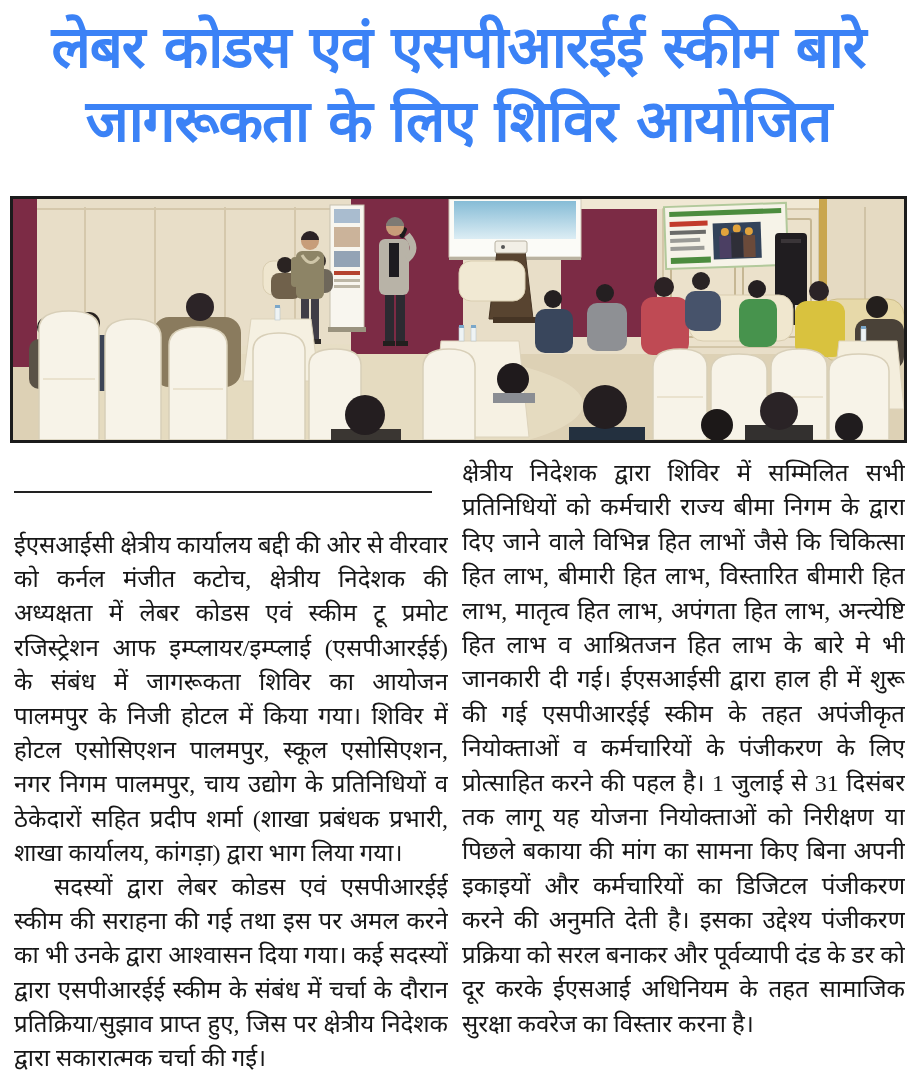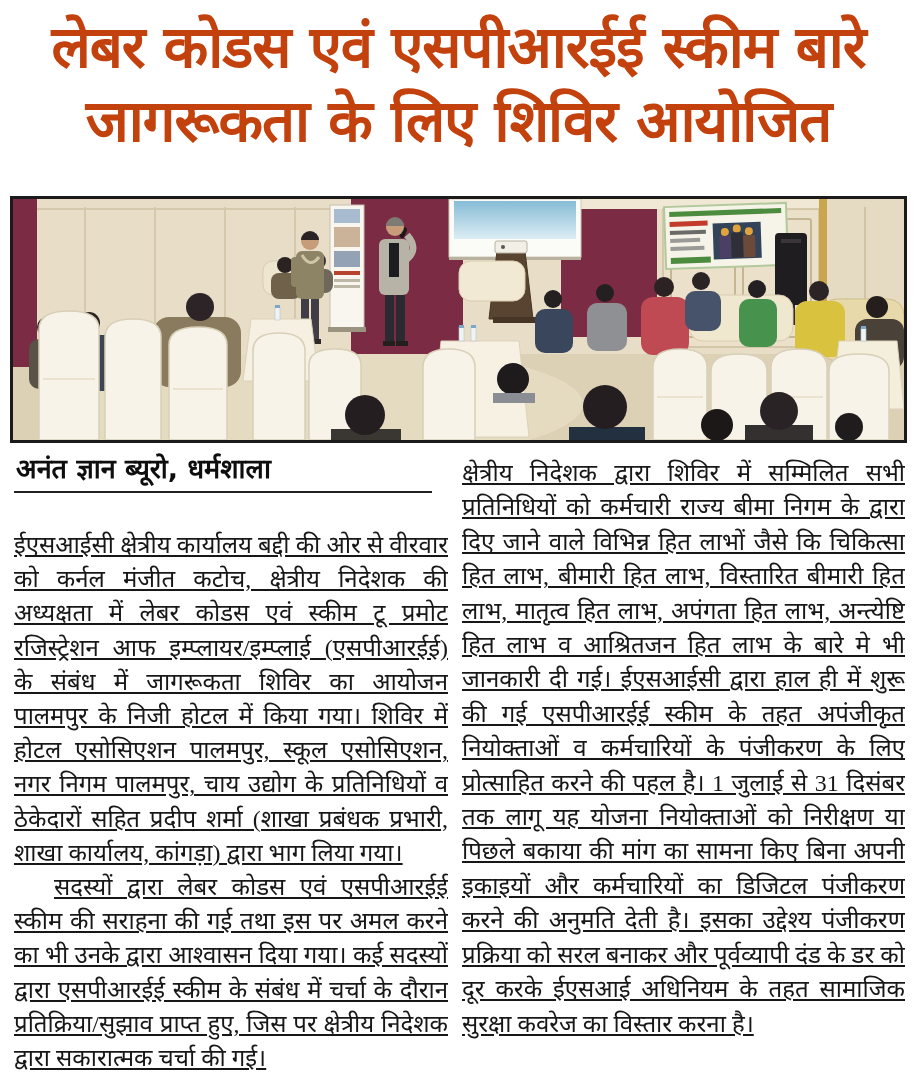--- a/index.html
+++ b/index.html
@@ -1,27 +1,27 @@
 <!DOCTYPE html>
 <html lang="hi"><head>
 <meta charset="utf-8">
 <style>
   html,body{margin:0;padding:0;background:#ffffff;}
   .page{position:relative;width:917px;height:1076px;background:#ffffff;overflow:hidden;
         font-family:"Liberation Serif","DejaVu Serif",serif;color:#161616;}
   .headline{position:absolute;top:10px;left:0;width:100%;text-align:center;
             font-family:"DejaVu Sans","Liberation Sans",sans-serif;font-weight:bold;
-            font-size:58px;line-height:74px;color:#c2410c;letter-spacing:-1px;}
+            font-size:58px;line-height:74px;color:#3b82f6;letter-spacing:-1px;}
   .photo-frame{position:absolute;left:10px;top:196px;width:891px;height:241px;
                border:3px solid #1b1b1b;background:#e8dec8;box-sizing:content-box;}
   .photo-frame svg{display:block;width:100%;height:100%;}
   .byline{position:absolute;left:16px;top:449px;font-family:"DejaVu Sans","Liberation Sans",sans-serif;
           font-weight:bold;font-size:27px;color:#0e0e0e;}
   .byline-rule{position:absolute;left:14px;top:491px;width:418px;height:2px;background:#222;}
-  .col{position:absolute;font-size:24px;line-height:34.2px;text-align:justify;color:#171717;overflow:hidden;text-decoration:underline;}
+  .col{position:absolute;font-size:24px;line-height:34.2px;text-align:justify;color:#171717;overflow:hidden;}
   .col p{margin:0;padding:0;}
   .col p.indent{text-indent:40px;}
   .col-left{left:14px;top:501px;width:434px;height:575px;margin-top:27px;}
   .col-right{left:462px;top:456px;width:443px;height:620px;line-height:34.4px;}
 </style>
 </head>
 <body>
 
 <div class="page">
 
@@ -215,21 +215,20 @@
         <rect x="556" y="228" width="76" height="14" fill="#23303f"></rect>
           <circle cx="592" cy="208" r="22" fill="#241e20"></circle>
         <circle cx="704" cy="226" r="16" fill="#1c1818"></circle>
         <rect x="732" y="226" width="68" height="16" fill="#33302f"></rect>
           <circle cx="766" cy="212" r="19" fill="#2a2326"></circle>
         <circle cx="836" cy="228" r="14" fill="#201c1e"></circle>
       </g>
     </svg>
   </div>
 
-  <div class="byline">अनंत ज्ञान ब्यूरो, धर्मशाला</div>
   <div class="byline-rule"></div>
 
   <div class="col col-left">
     <p>ईएसआईसी क्षेत्रीय कार्यालय बद्दी की ओर से वीरवार को कर्नल मंजीत कटोच, क्षेत्रीय निदेशक की अध्यक्षता में लेबर कोडस एवं स्कीम टू प्रमोट रजिस्ट्रेशन आफ इम्प्लायर/इम्प्लाई (एसपीआरईई) के संबंध में जागरूकता शिविर का आयोजन पालमपुर के निजी होटल में किया गया। शिविर में होटल एसोसिएशन पालमपुर, स्कूल एसोसिएशन, नगर निगम पालमपुर, चाय उद्योग के प्रतिनिधियों व ठेकेदारों सहित प्रदीप शर्मा (शाखा प्रबंधक प्रभारी, शाखा कार्यालय, कांगड़ा) द्वारा भाग लिया गया।</p>
     <p class="indent">सदस्यों द्वारा लेबर कोडस एवं एसपीआरईई स्कीम की सराहना की गई तथा इस पर अमल करने का भी उनके द्वारा आश्वासन दिया गया। कई सदस्यों द्वारा एसपीआरईई स्कीम के संबंध में चर्चा के दौरान प्रतिक्रिया/सुझाव प्राप्त हुए, जिस पर क्षेत्रीय निदेशक द्वारा सकारात्मक चर्चा की गई।</p>
   </div>
 
   <div class="col col-right">
     <p>क्षेत्रीय निदेशक द्वारा शिविर में सम्मिलित सभी प्रतिनिधियों को कर्मचारी राज्य बीमा निगम के द्वारा दिए जाने वाले विभिन्न हित लाभों जैसे कि चिकित्सा हित लाभ, बीमारी हित लाभ, विस्तारित बीमारी हित लाभ, मातृत्व हित लाभ, अपंगता हित लाभ, अन्त्येष्टि हित लाभ व आश्रितजन हित लाभ के बारे मे भी जानकारी दी गई। ईएसआईसी द्वारा हाल ही में शुरू की गई एसपीआरईई स्कीम के तहत अपंजीकृत नियोक्ताओं व कर्मचारियों के पंजीकरण के लिए प्रोत्साहित करने की पहल है। 1 जुलाई से 31 दिसंबर तक लागू यह योजना नियोक्ताओं को निरीक्षण या पिछले बकाया की मांग का सामना किए बिना अपनी इकाइयों और कर्मचारियों का डिजिटल पंजीकरण करने की अनुमति देती है। इसका उद्देश्य पंजीकरण प्रक्रिया को सरल बनाकर और पूर्वव्यापी दंड के डर को दूर करके ईएसआई अधिनियम के तहत सामाजिक सुरक्षा कवरेज का विस्तार करना है।</p>
   </div>

